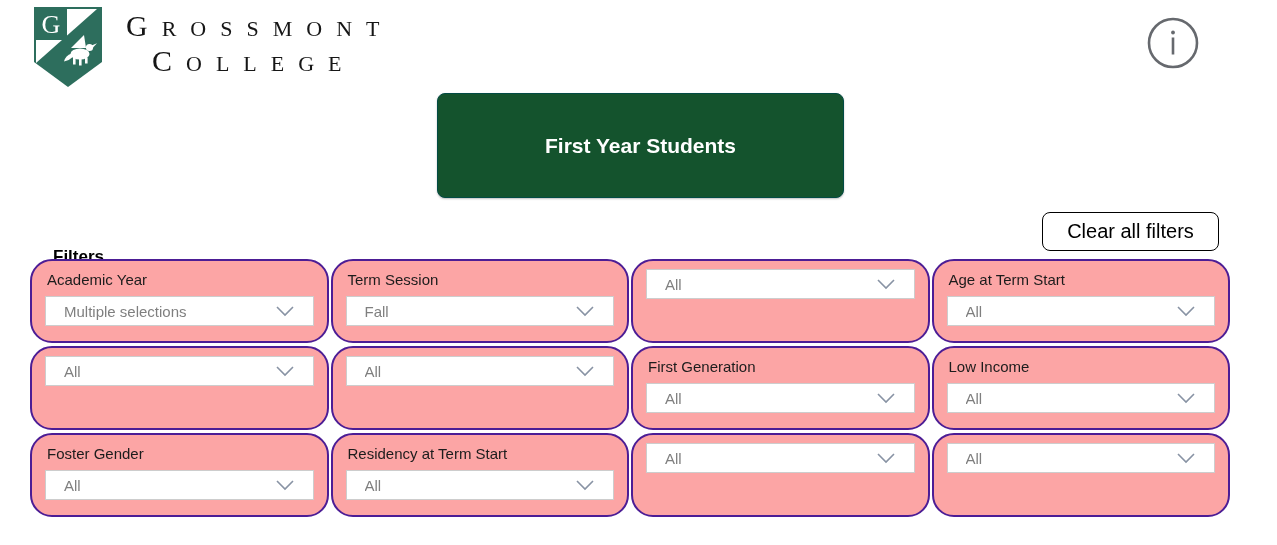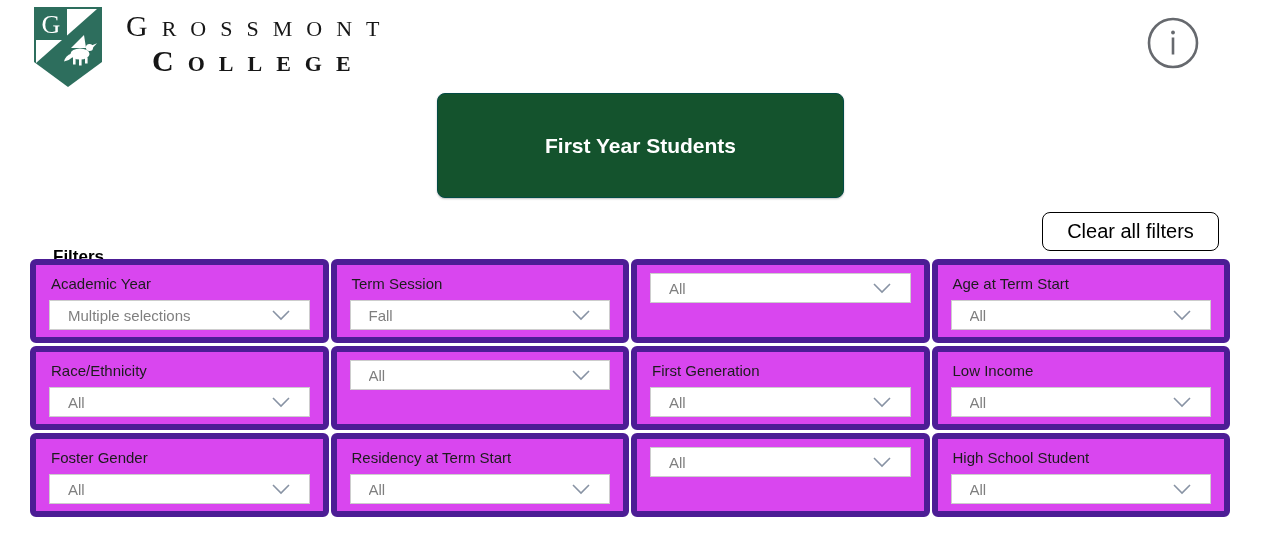--- a/index.html
+++ b/index.html
@@ -22,21 +22,21 @@
     color: #161616;
   }
   .brand-line {
     font-size: 22px;
     letter-spacing: 14px;
     line-height: 32px;
     text-transform: uppercase;
     white-space: nowrap;
   }
   .brand-line::first-letter { font-size: 30px; }
-  .brand-line.line2 { margin-left: 26px; font-weight: bold; }
+  .brand-line.line2 { margin-left: 26px; }
 
   .info-btn {
     position: absolute; left: 1146px; top: 16px;
     width: 54px; height: 54px;
     background: transparent; border: none; cursor: pointer;
   }
 
   
   .fys-button {
     position: absolute; left: 437px; top: 93px;
@@ -72,23 +72,23 @@
   
   .filters-grid {
     position: absolute; left: 30px; top: 259px;
     width: 1200px;
     display: grid;
     grid-template-columns: repeat(4, 1fr);
     column-gap: 2px; row-gap: 3px;
   }
   .filter-card {
     height: 84px;
-    background: #d946ef;
-    border: 6px solid #4c1d95;
-    border-radius: 6px;
+    background: #fca5a5;
+    border: 2px solid #4c1d95;
+    border-radius: 22px;
     padding: 8px 13px 0 13px;
     overflow: hidden;
   }
   .filter-card .card-title {
     font-size: 15px;
     color: #1c1c1c;
     margin: 2px 0 8px 2px;
     white-space: nowrap;
   }
   .dropdown {
@@ -188,21 +188,20 @@
       <div class="dropdown">
         <span class="dd-value">All</span>
         <span class="chevron">
           <svg width="20" height="12" viewBox="0 0 20 12">
             <polyline points="2,2 10,10 18,2" fill="none" stroke="#8893a4" stroke-width="1.6"></polyline>
           </svg>
         </span>
       </div>
     </div>
     <div class="filter-card">
-      <div class="card-title">Race/Ethnicity</div>
       <div class="dropdown">
         <span class="dd-value">All</span>
         <span class="chevron">
           <svg width="20" height="12" viewBox="0 0 20 12">
             <polyline points="2,2 10,10 18,2" fill="none" stroke="#8893a4" stroke-width="1.6"></polyline>
           </svg>
         </span>
       </div>
     </div>
     <div class="filter-card">
@@ -263,21 +262,20 @@
       <div class="dropdown">
         <span class="dd-value">All</span>
         <span class="chevron">
           <svg width="20" height="12" viewBox="0 0 20 12">
             <polyline points="2,2 10,10 18,2" fill="none" stroke="#8893a4" stroke-width="1.6"></polyline>
           </svg>
         </span>
       </div>
     </div>
     <div class="filter-card">
-      <div class="card-title">High School Student</div>
       <div class="dropdown">
         <span class="dd-value">All</span>
         <span class="chevron">
           <svg width="20" height="12" viewBox="0 0 20 12">
             <polyline points="2,2 10,10 18,2" fill="none" stroke="#8893a4" stroke-width="1.6"></polyline>
           </svg>
         </span>
       </div>
     </div>
   </div>

